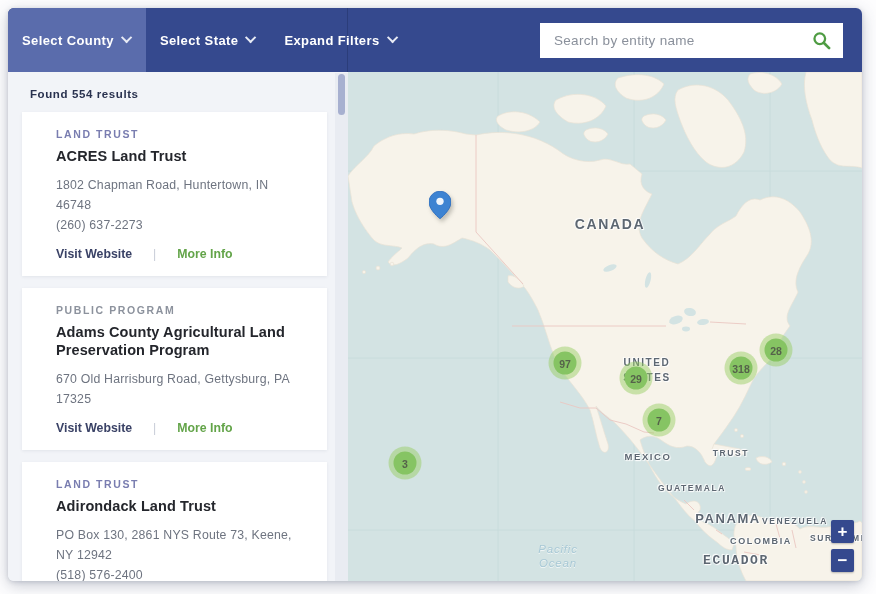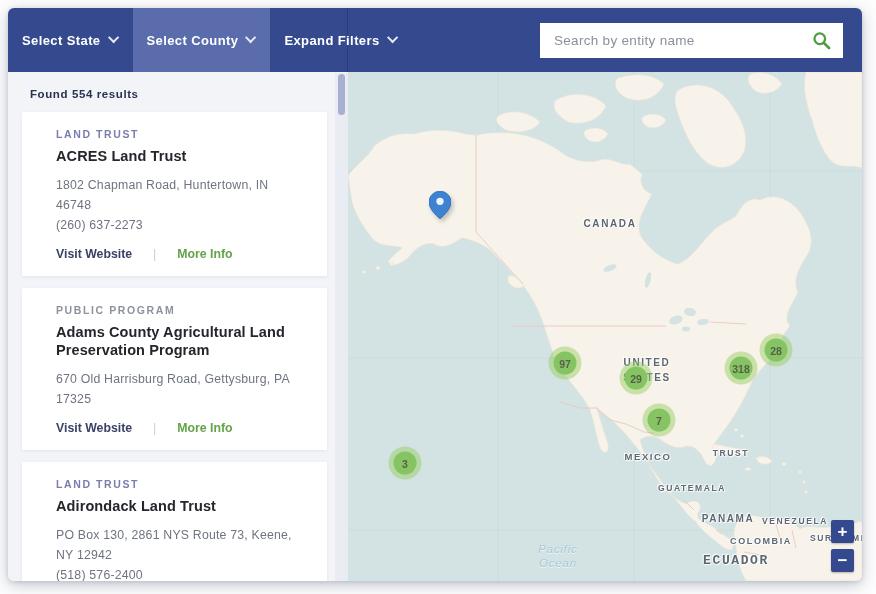--- a/index.html
+++ b/index.html
@@ -58,27 +58,27 @@
   .zoomctl { position:absolute; right:8px; bottom:9px; display:flex; flex-direction:column; gap:6px; z-index:5; }
   .zbtn { width:23px; height:23px; background:#35498e; color:#fff; border:none; border-radius:2px; font-size:17px; line-height:21px; font-weight:bold; cursor:pointer; box-shadow:0 1px 2px rgba(0,0,0,.25); font-family:"Liberation Sans",sans-serif; padding:0; }
 </style>
 </head>
 <body>
 
 <div class="app-card">
 
   <div class="topnav">
     <div class="nav-left" id="filters-bar">
+  <div class="filter-btn active">
+    <span class="lbl">Select County</span>
+    <span class="chev"></span>
+  </div>
+
   <div class="filter-btn">
     <span class="lbl">Select State</span>
-    <span class="chev"></span>
-  </div>
-
-  <div class="filter-btn active">
-    <span class="lbl">Select County</span>
     <span class="chev"></span>
   </div>
 
   <div class="filter-btn">
     <span class="lbl">Expand Filters</span>
     <span class="chev"></span>
   </div>
 </div>
     <div class="nav-right">
       <div class="searchbox">
@@ -211,27 +211,27 @@
       <g stroke="#eac7c2" stroke-width="0.9" fill="none">
         <path d="M128,63 L128,160 L175,212"></path>
         <path d="M164,254 L318,254 M362,250 L398,252"></path>
         <path d="M212,330 L232,336 L248,336 L262,348 L278,352 L296,360 L306,361"></path>
         <path d="M336,428 L346,438 M352,444 L360,447 M368,458 L374,462"></path>
         <path d="M428,452 L433,470 M444,458 L448,476 M396,480 L418,484"></path>
       </g>
     </svg>
 
     <div id="map-overlay">
-        <div class="map-label" style="left: 262px; top: 152px; font-size: 10px;">CANADA</div>
+        <div class="map-label" style="left: 262px; top: 152px; font-size: 14px;">CANADA</div>
         <div class="map-label" style="left: 299px; top: 298px; font-size: 10px;">UNITED
 STATES</div>
         <div class="map-label" style="left: 300px; top: 385px; font-size: 9.5px;">MEXICO</div>
         <div class="map-label" style="left: 383px; top: 381px; font-size: 8.5px;">TRUST</div>
         <div class="map-label" style="left: 344px; top: 416px; font-size: 8.5px;">GUATEMALA</div>
-        <div class="map-label" style="left: 380px; top: 447px; font-size: 10px;">PANAMA</div>
+        <div class="map-label" style="left: 380px; top: 447px; font-size: 13px;">PANAMA</div>
         <div class="map-label" style="left: 447px; top: 449px; font-size: 8.5px;">VENEZUELA</div>
         <div class="map-label" style="left: 491px; top: 466px; font-size: 8.5px;">SURINAME</div>
         <div class="map-label" style="left: 413px; top: 470px; font-size: 9px;">COLOMBIA</div>
         <div class="map-label" style="left: 388px; top: 489px; font-size: 13px; font-family: Liberation Mono, monospace;">ECUADOR</div>
         <div class="map-label" style="left: 406px; top: 514px; font-size: 9.5px;">PERU</div>
         <div class="cluster" style="left: 217px; top: 291px;">97</div>
         <div class="cluster" style="left: 288px; top: 306px;">29</div>
         <div class="cluster" style="left: 311px; top: 348px;">7</div>
         <div class="cluster" style="left: 393px; top: 296px;">318</div>
         <div class="cluster" style="left: 428px; top: 278px;">28</div>

